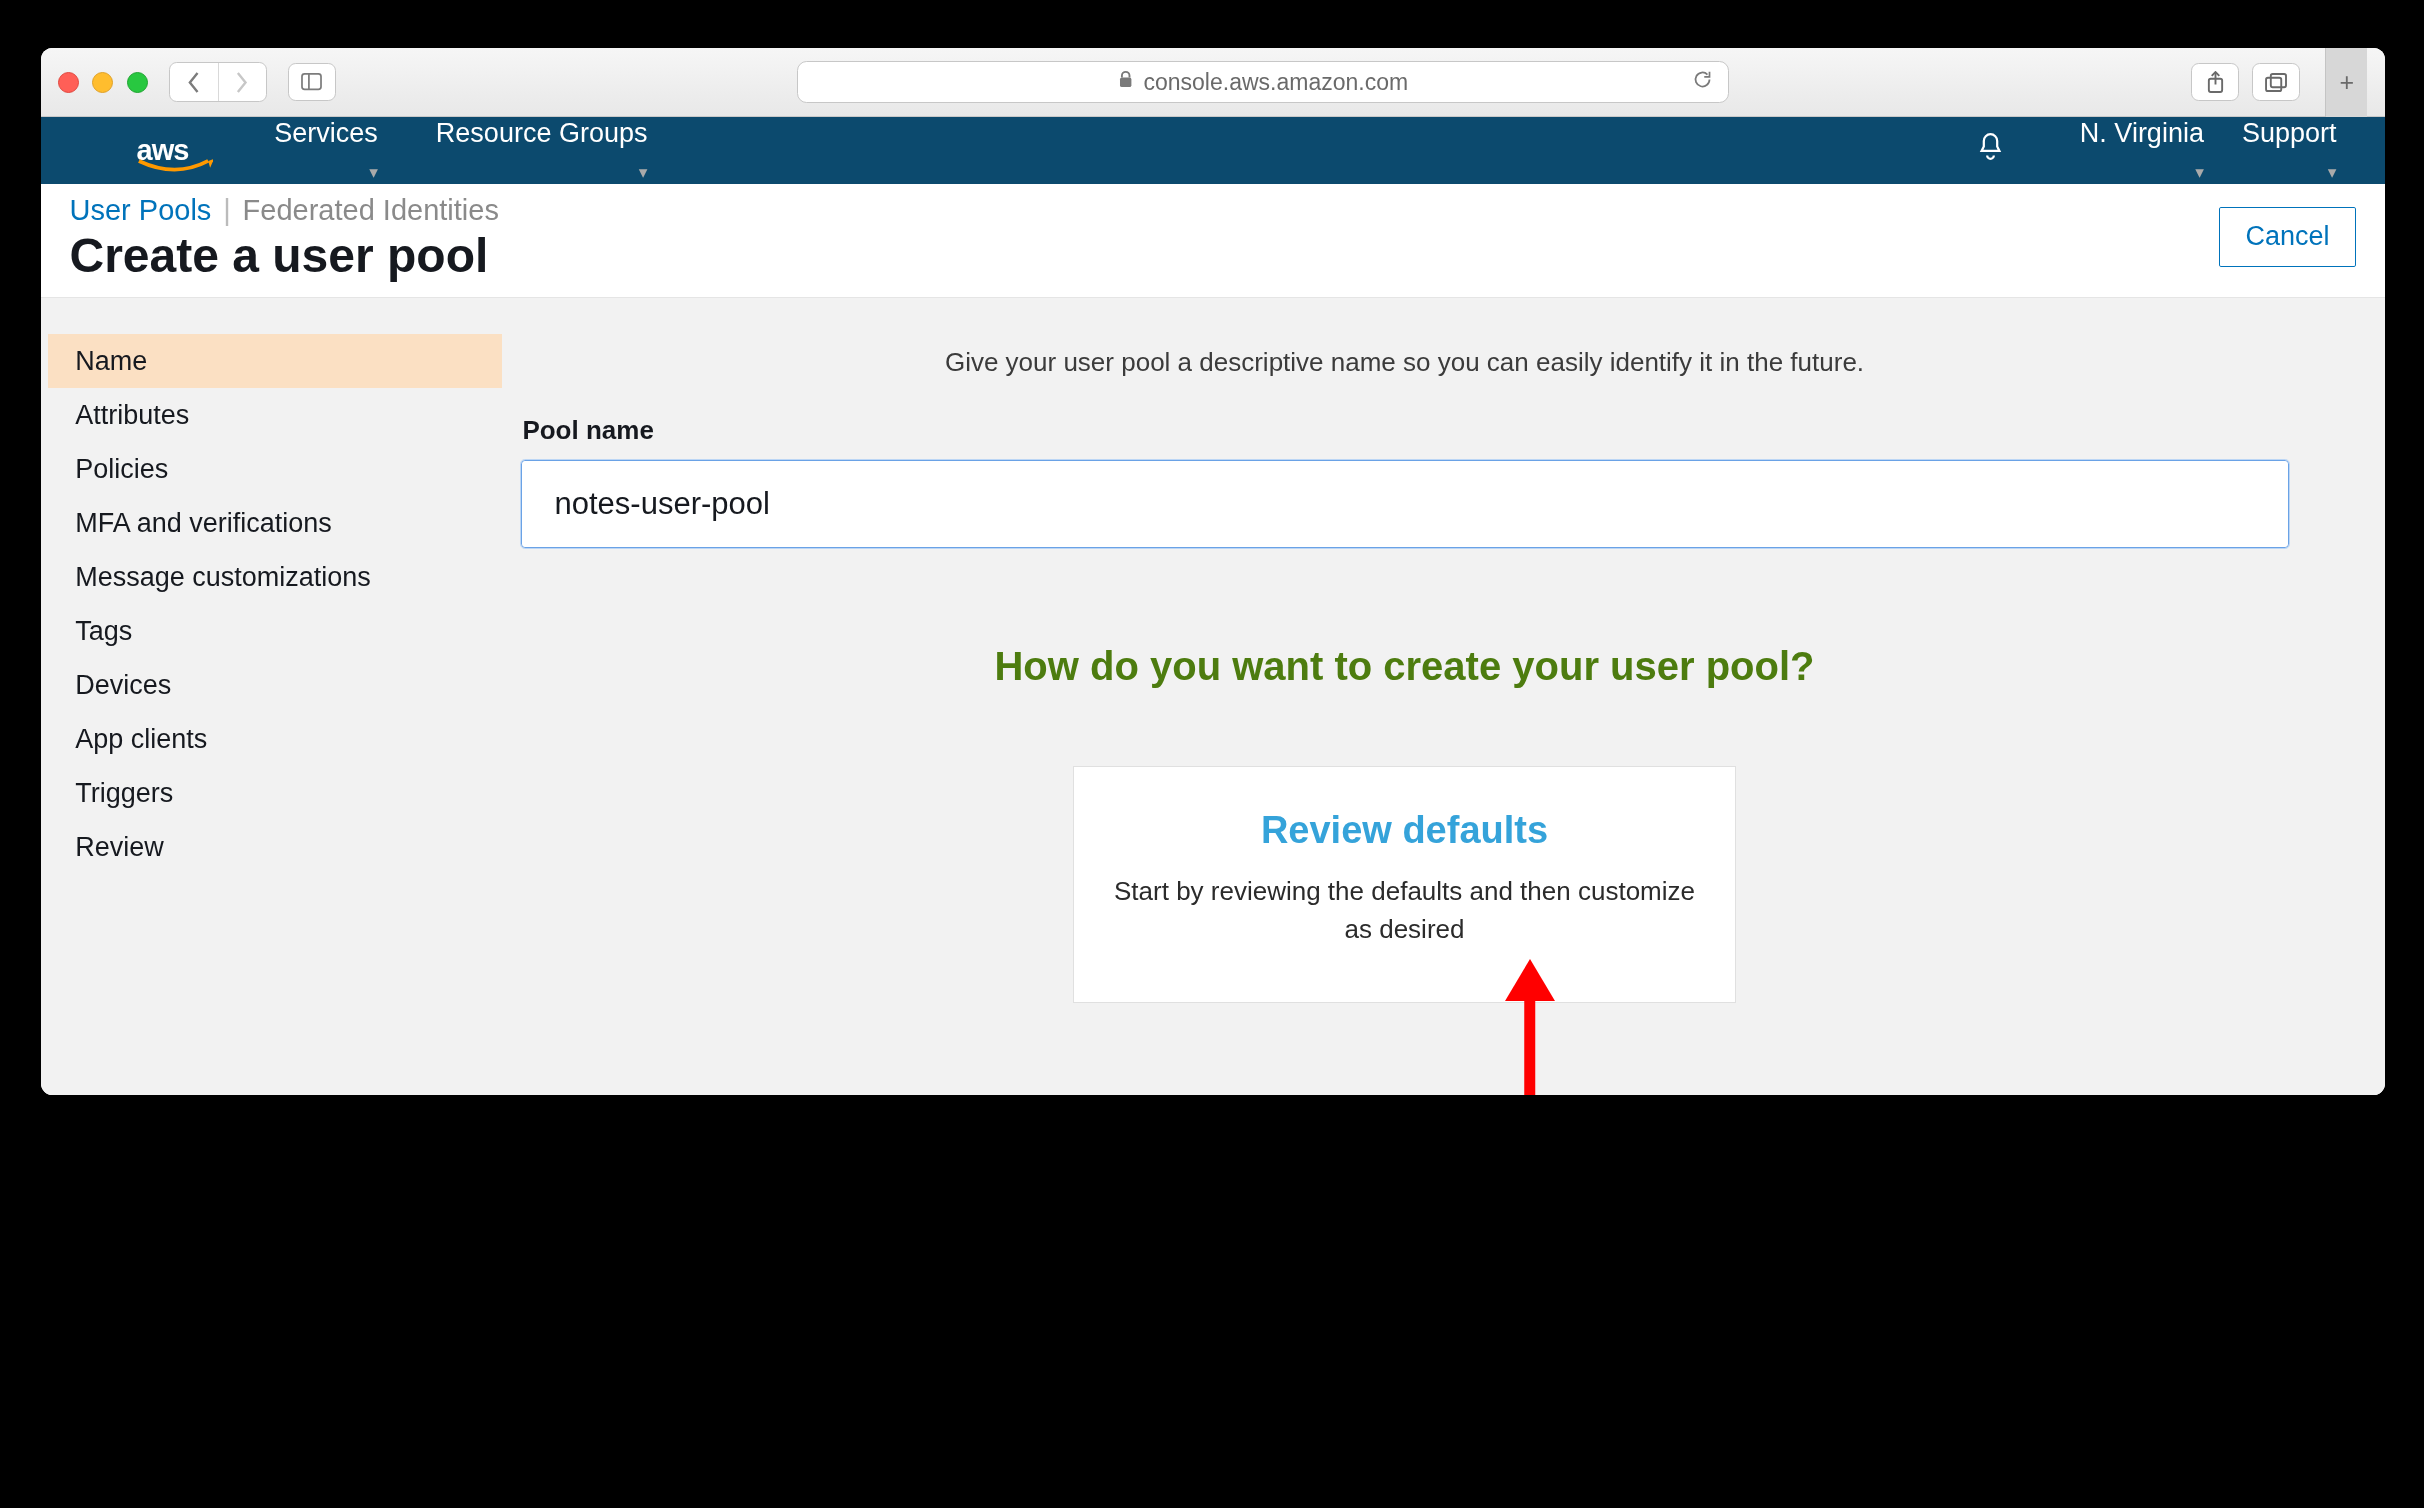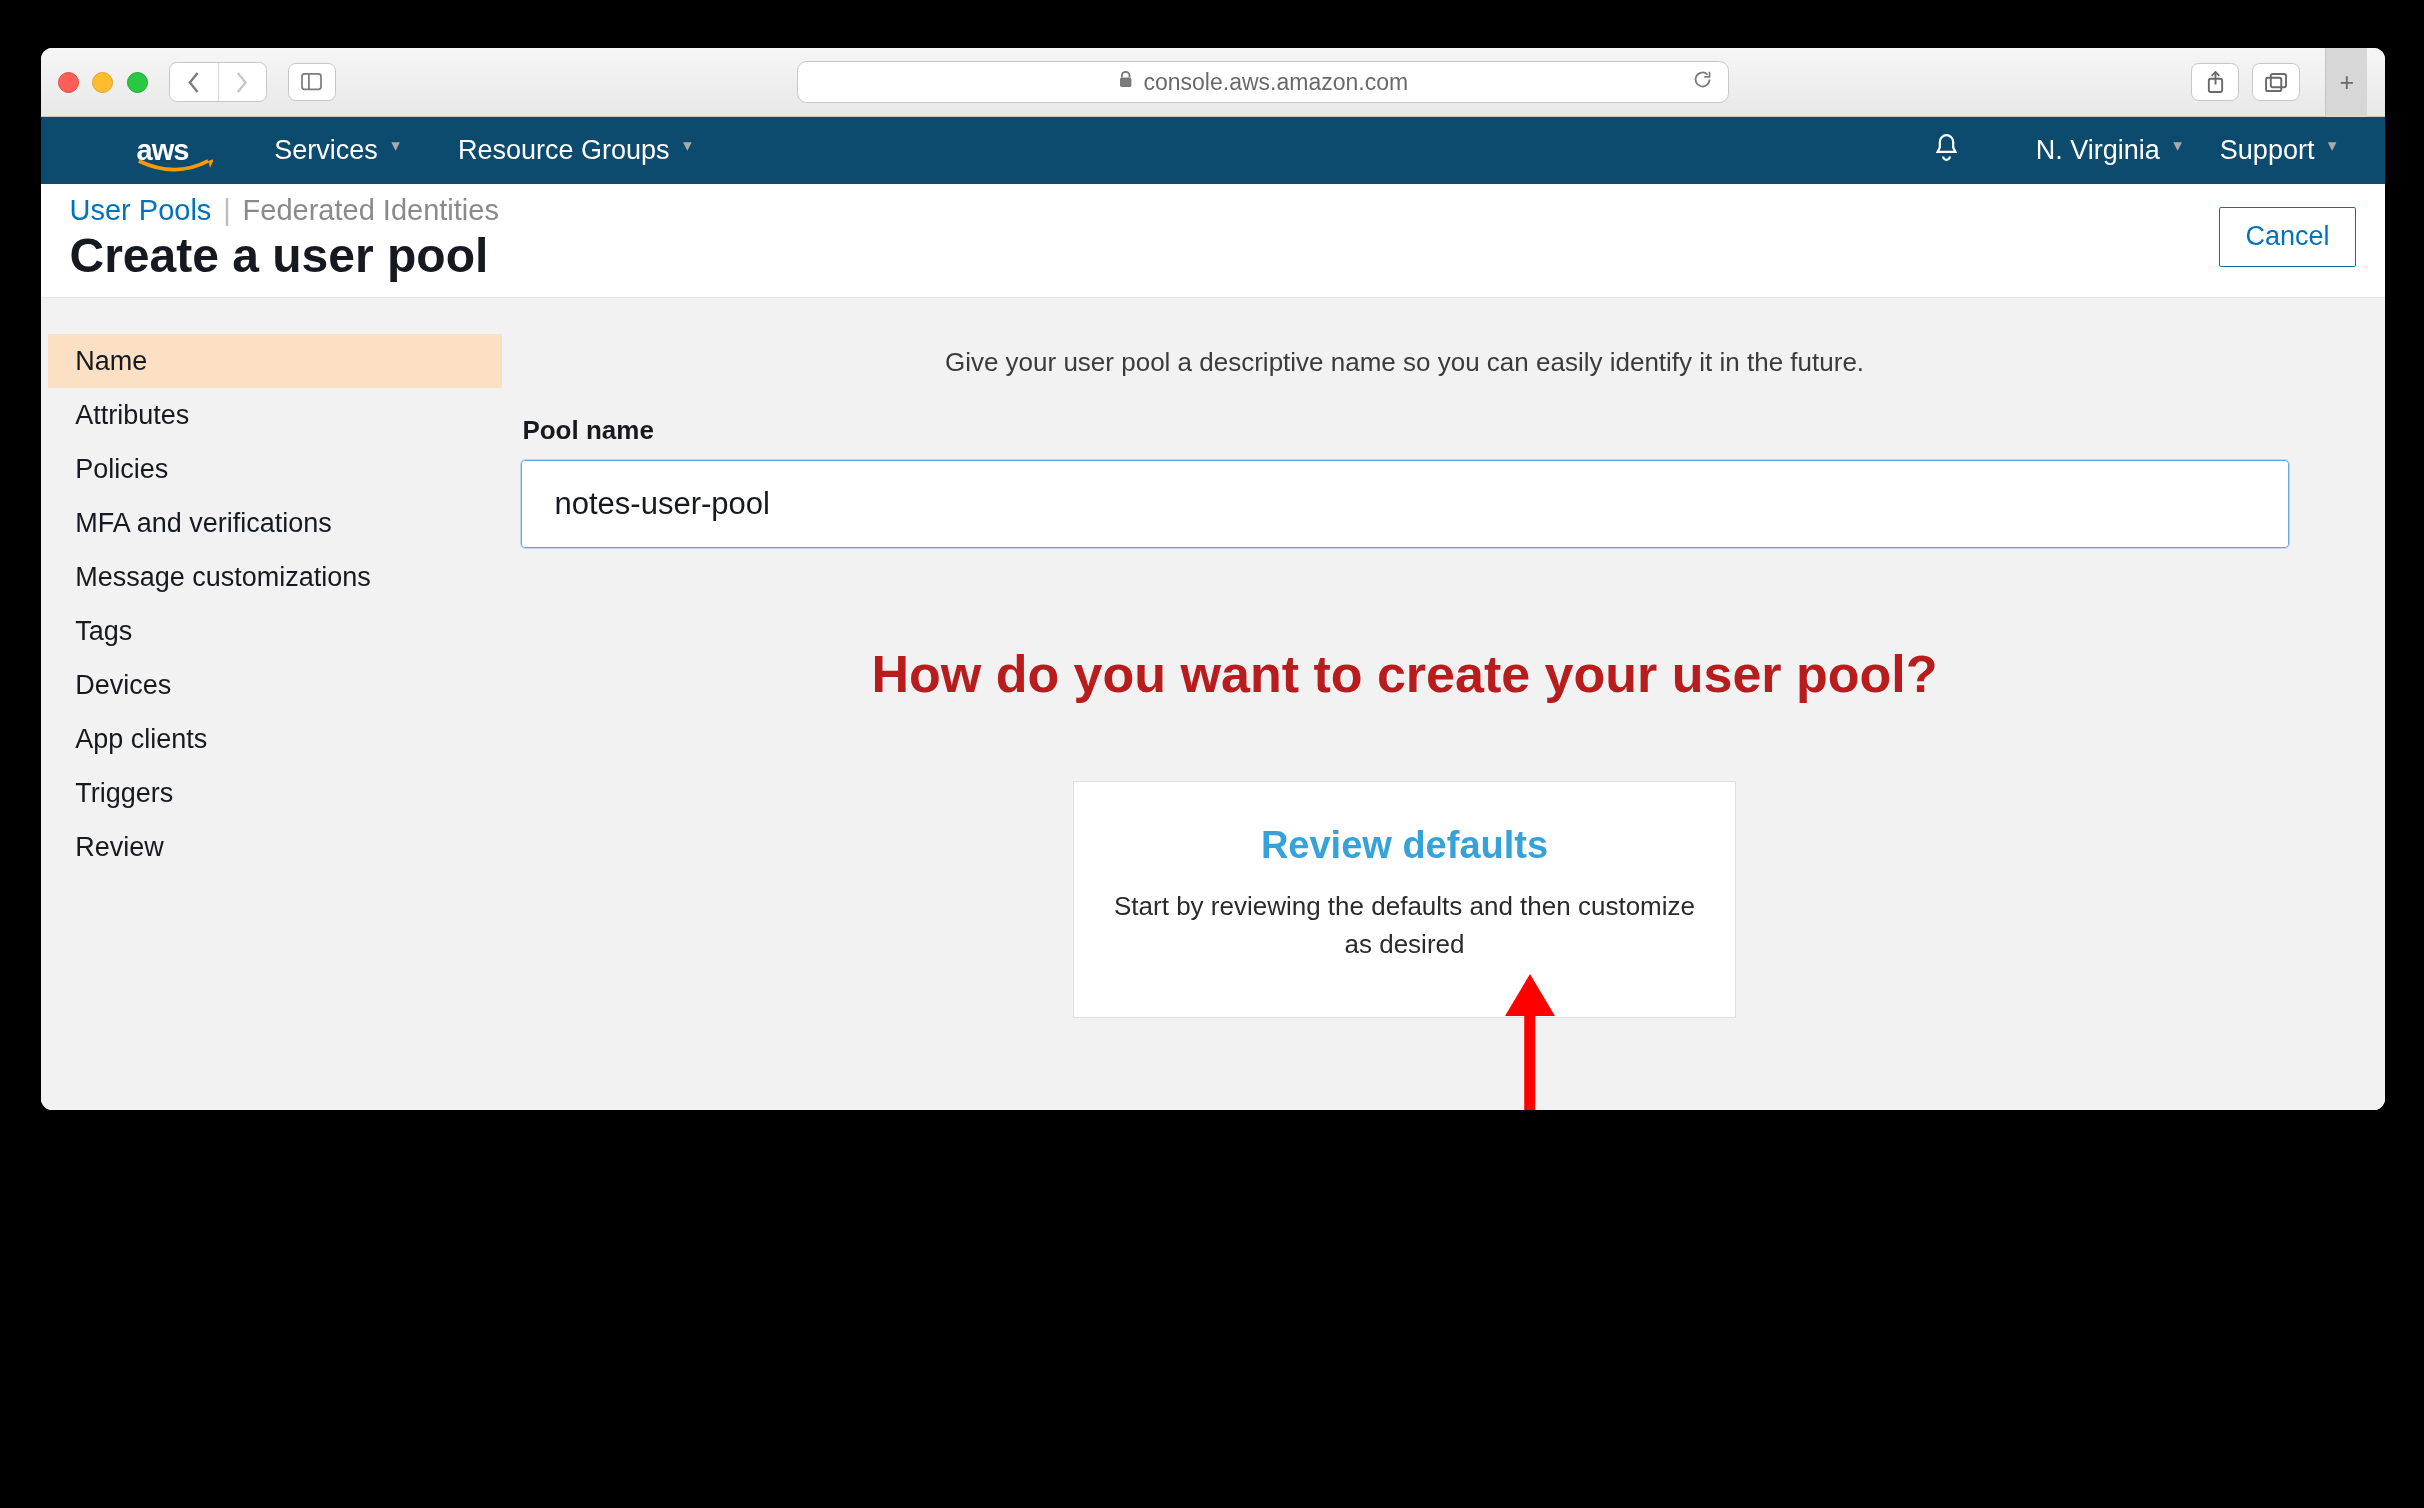--- a/index.html
+++ b/index.html
@@ -22,21 +22,21 @@
 .addr-bar .lock{font-size:19px;color:#7a7a7a;}
 .reload-icon{position:absolute;right:15.4px;color:#7a7a7a;font-size:21px;}
 .right-btns{display:flex;gap:13.4px;align-items:center;}
 .chrome-btn{width:48px;height:38px;border:1px solid #c7c7c7;border-radius:7.7px;background:#fff;display:flex;align-items:center;justify-content:center;color:#6a6a6a;}
 .plus-tab{width:42px;height:69px;background:#d7d7d7;display:flex;align-items:center;justify-content:center;color:#6a6a6a;font-size:25px;margin-left:3.8px;border-left:1px solid #c4c4c4;}
 
 
 .aws-nav{height:67px;background:#0c4a6e;display:flex;align-items:center;padding:0 48px 0 96px;color:#fff;font-size:27px;}
 .aws-logo{font-weight:700;font-size:29px;color:#fff;margin-right:86px;position:relative;letter-spacing:-1px;}
 .aws-logo .smile{position:absolute;left:0;right:-5.8px;bottom:-7.7px;height:15.4px;}
-.nav-item{display:flex;align-items:flex-start;gap:13.4px;margin-right:58px;cursor:pointer;}
+.nav-item{display:flex;align-items:flex-end;gap:13.4px;margin-right:58px;cursor:pointer;flex-direction:column;}
 .nav-caret{font-size:17.3px;color:#aaa;}
 .nav-spacer{flex:1;}
 .bell{margin-right:38px;}
 .nav-right{display:flex;align-items:center;gap:38px;}
 
 
 .page-area{background:#f2f2f2;}
 .page-header{padding:9.6px 29px 13.4px;background:#fff;border-bottom:1px solid #e5e5e5;position:relative;}
 .crumbs{font-size:29px;margin-bottom:1.9px;}
 .crumbs .c1{color:#0073bb;}
@@ -48,21 +48,21 @@
 
 .body-wrap{display:flex;padding:19px 0 58px;}
 .side-steps{width:461px;padding:17.3px 0 0 7.7px;}
 .step{padding:11.5px 9.6px 11.5px 27px;font-size:27px;color:#16191f;cursor:pointer;}
 .step.active{background:#fbe0c3;font-weight:500;}
 .main-col{flex:1;padding:9.6px 96px 38px 19px;}
 .q1{font-size:40px;font-weight:700;text-align:center;color:#16191f;margin-top:5.8px;}
 .q1-sub{text-align:center;font-size:26px;color:#3b3b3b;margin-top:21px;}
 .field-label{font-size:26px;font-weight:700;margin:37px 0 13.4px 1.9px;color:#16191f;}
 .pool-input{width:100%;height:88px;border:1.9px solid #6aa2e6;outline:1.9px solid #bcd6f5;border-radius:3.8px;padding:0 33px;font-size:31px;color:#16191f;background:#fff;}
-.q2{font-size:52px;font-weight:700;text-align:center;margin-top:96px;color:#b91c1c;}
+.q2{font-size:40px;font-weight:700;text-align:center;margin-top:96px;color:#4d7c0f;}
 .cards{display:flex;gap:67px;justify-content:center;margin-top:77px;}
 .card{width:663px;border:1px solid #e0e0e0;background:#fff;padding:42px 38px 54px;text-align:center;cursor:pointer;}
 .card-title{color:#35a3da;font-size:38px;font-weight:700;margin-bottom:21px;}
 .card-desc{font-size:26px;color:#2b2b2b;line-height:1.45;}
 
 
 .annot-arrow{position:relative;width:0;margin:-7.7px auto 0;}
 .arrow-stem{position:absolute;left:50%;transform:translateX(-50%);top:0;width:11.5px;height:192px;background:#ff0000;}
 .arrow-head{position:absolute;left:50%;transform:translateX(-50%);top:-33px;width:0;height:0;border-left:25px solid transparent;border-right:25px solid transparent;border-bottom:42px solid #ff0000;}
 .arrow-wrap{display:flex;justify-content:flex-start;margin-left:250px;margin-top:-3.8px;}

